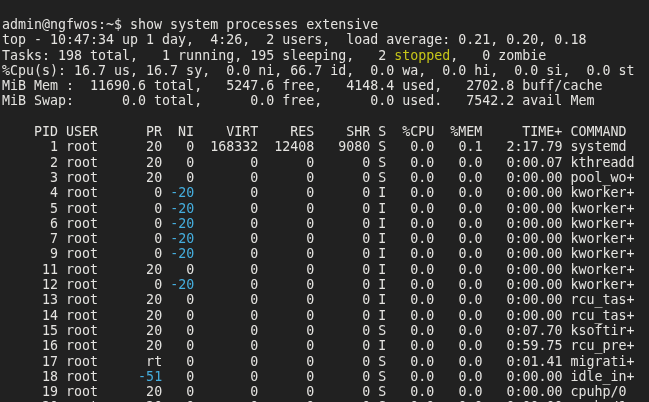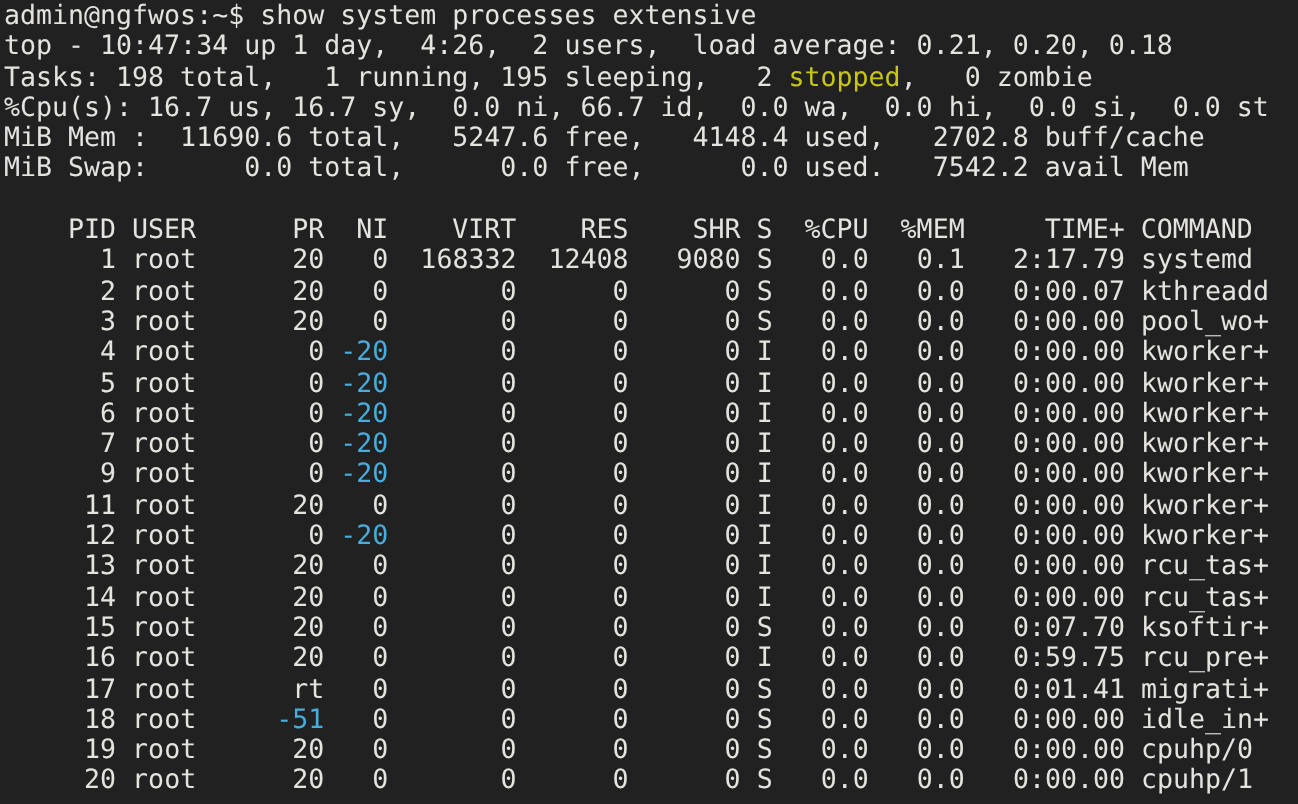--- a/index.html
+++ b/index.html
@@ -2,21 +2,21 @@
 <html><head>
 <meta charset="utf-8">
 <style>
   html,body{margin:0;padding:0;background:#212121;}
   .terminal{
     position:relative;
     width:649px;height:402px;
     background:#212121;
     overflow:hidden;
     box-sizing:border-box;
-    padding:1px 0 0 2px;
+    padding:17px 0 0 2px;
     font-family:"DejaVu Sans Mono","Liberation Mono",monospace;
     font-size:13.3px;
     color:#e4e3e0;
     cursor:text;
   }
   .screen{margin:0;}
   .line{
     height:15.3px;
     line-height:15.3px;
     white-space:pre;

